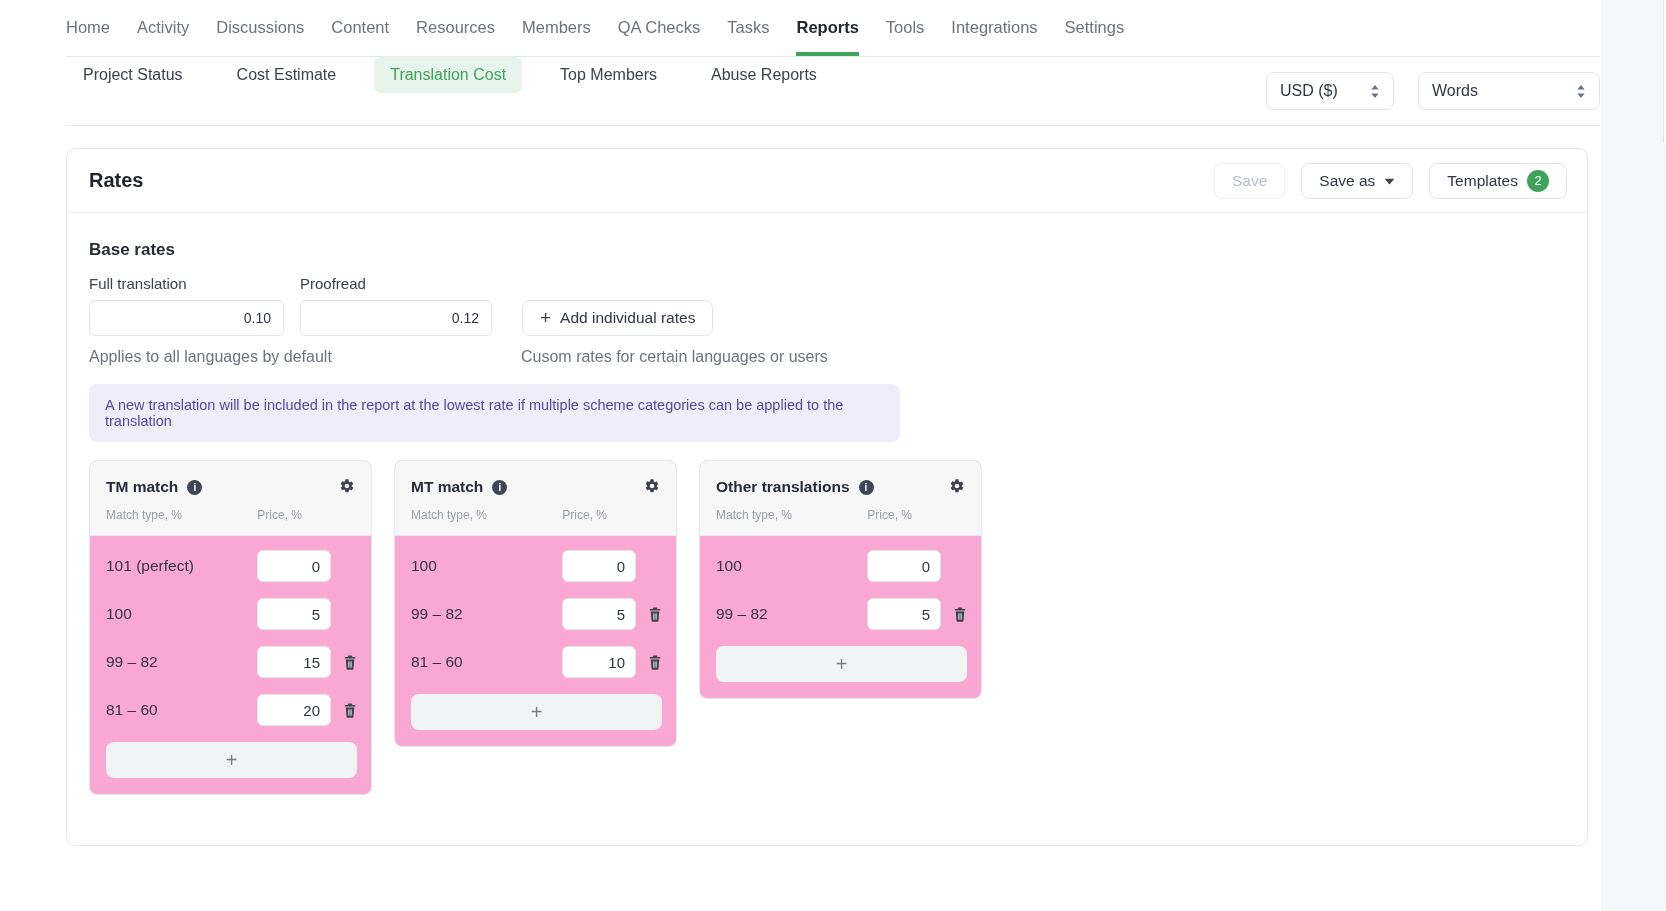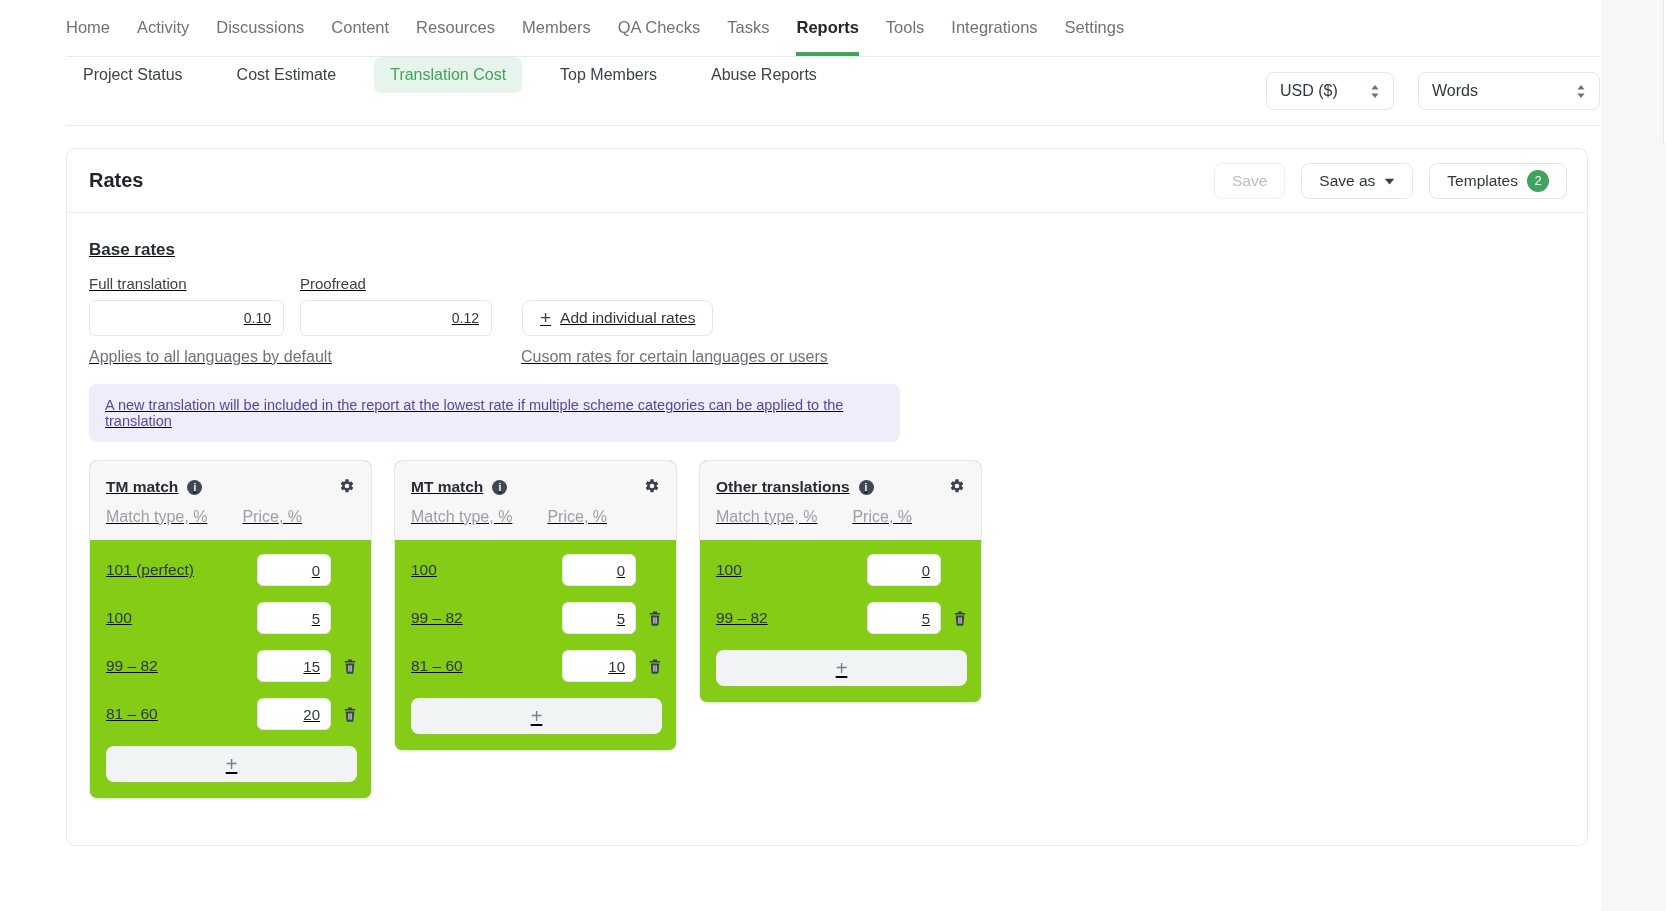--- a/index.html
+++ b/index.html
@@ -29,48 +29,48 @@
   
   .card{margin-top:22px;width:1522px;height:698px;border:1px solid var(--line);border-radius:9px;background:#fff;overflow:hidden;}
   .card-header{height:64px;display:flex;align-items:center;justify-content:space-between;padding:0 20px 0 22px;border-bottom:1px solid #eef0f2;}
   .card-title{font-size:20px;font-weight:bold;color:#1f242c;}
   .actions{display:flex;gap:16px;align-items:center;}
   .btn{height:36px;border-radius:8px;border:1px solid #e2e5e9;background:#fff;font-size:15.5px;color:#2f3640;display:flex;align-items:center;gap:9px;padding:0 17px;cursor:pointer;}
   .btn.disabled{color:#b9bec6;border-color:#edeff1;cursor:default;}
   .btn .dd-caret svg{display:block;margin-top:2px;}
   .badge{width:22px;height:22px;border-radius:50%;background:var(--green);color:#fff;font-size:13px;display:flex;align-items:center;justify-content:center;}
 
-  .card-body{padding:27px 22px 0 22px;text-decoration:underline;}
+  .card-body{padding:27px 22px 0 22px;}
   .section-h{font-size:17px;font-weight:bold;color:#272c34;}
   .field-labels{display:flex;margin-top:15px;}
   .field-labels span{font-size:15px;color:#3a414b;}
   .fl-1{width:211px;} .fl-2{width:221px;}
   .inputs-row{display:flex;margin-top:8px;align-items:center;}
   .rate-input{width:195px;height:36px;border:1px solid #e2e5e9;border-radius:6px;text-align:right;padding:0 12px;font-size:14px;color:#2f3640;outline:none;}
   .rate-input+.rate-input{margin-left:16px;width:192px;}
   .add-rates{margin-left:30px;}
   .plus{font-size:19px;color:#3c434c;line-height:1;margin-top:-2px;}
   .hints{display:flex;margin-top:12px;}
   .hint{font-size:16px;color:#6d737d;}
   .hint-1{width:432px;}
 
   .schemes-h{margin-top:46px;display:flex;align-items:baseline;gap:11px;}
   .schemes-sub{font-size:15px;color:#555c66;}
   .banner{margin-top:18px;width:811px;background:var(--banner-bg);border-radius:8px;padding:13px 16px;font-size:14.5px;color:var(--banner-fg);}
 
   .scheme-row{display:flex;gap:22px;margin-top:18px;align-items:flex-start;}
-  .scheme-card{width:283px;border:1px solid #e6e8eb;border-radius:8px;background:#84cc16;overflow:hidden;}
+  .scheme-card{width:283px;border:1px solid #e6e8eb;border-radius:8px;background:#f9a8d4;overflow:hidden;}
   .scheme-head{background:#f7f7f8;border-bottom:1px solid #eceef0;padding:13px 16px 0 16px;}
   .scheme-title-row{display:flex;align-items:center;position:relative;height:26px;}
   .scheme-title{font-size:15.5px;font-weight:bold;color:#272c34;}
   .info-icon{width:15px;height:15px;border-radius:50%;background:#3f4754;color:#fff;font-size:10px;font-weight:bold;display:inline-flex;align-items:center;justify-content:center;margin-left:9px;}
   .gear{position:absolute;right:0;top:4px;cursor:pointer;}
   .gear svg{display:block;fill:#3c434d;}
   .scheme-cols{display:flex;justify-content:space-between;padding:8px 53px 13px 0;}
-  .scheme-cols span{font-size:16px;color:var(--faint);}
+  .scheme-cols span{font-size:12px;color:var(--faint);}
   .scheme-body{padding:6px 14px 0 16px;}
   .s-row{display:flex;align-items:center;height:48px;}
   .match-label{flex:1;font-size:15.5px;color:#2f3640;}
   .price-input{width:74px;height:32px;border:1px solid #e2e5e9;border-radius:6px;text-align:right;padding:0 10px;font-size:15px;color:#2f3640;outline:none;}
   .trash-slot{width:26px;display:flex;justify-content:flex-end;align-items:center;}
   .trash{cursor:pointer;display:flex;}
   .trash svg{fill:#3b424c;}
   .add-row{display:block;margin:8px 2px 16px 0;width:251px;height:36px;background:#f2f3f5;border:none;border-radius:8px;font-size:20px;color:#767d87;cursor:pointer;}
 
   

